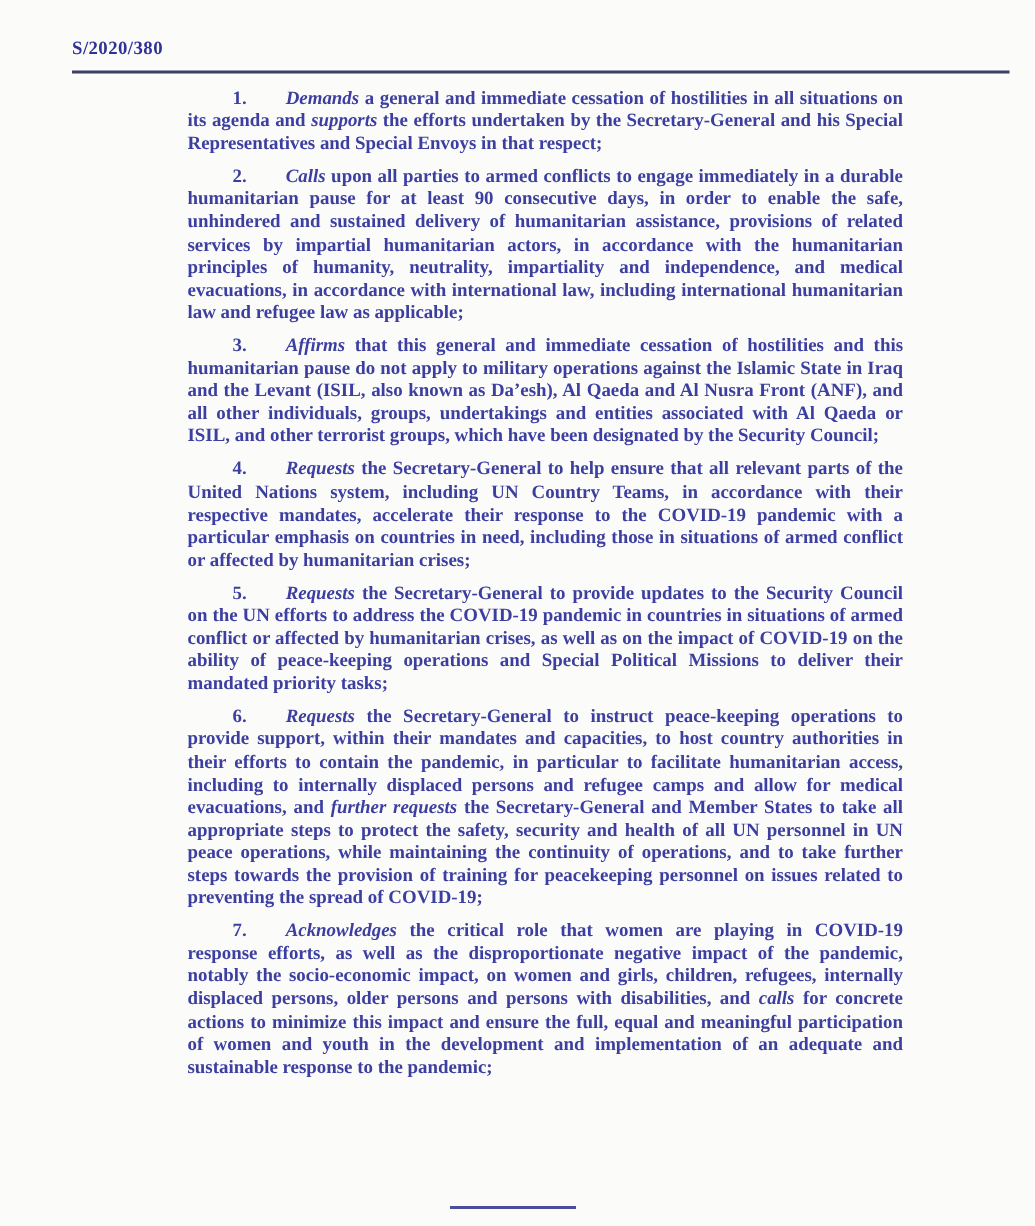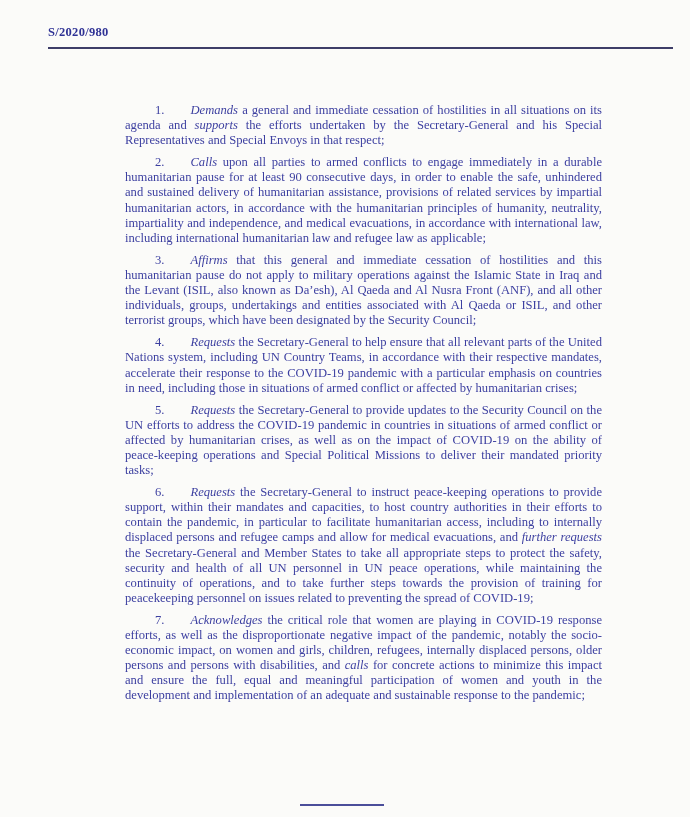--- a/index.html
+++ b/index.html
@@ -31,24 +31,23 @@
     height: 2px;
     background: #3d3d68;
   }
   .content {
     position: absolute;
     left: 125px;
     top: 58px;
     width: 477px;
     color: #3c3fa0;
     font-size: 12.6px;
-    font-weight: normal;
+    font-weight: bold;
     line-height: 15.1px;
     text-align: justify;
-    margin-top: 45px;
   }
   .para {
     margin: 0 0 7px 0;
     text-indent: 30px;
   }
   .pnum {
     margin-right: 26px;
   }
   .it {
     font-style: italic;
@@ -58,21 +57,21 @@
     left: 300px;
     top: 804px;
     width: 84px;
     height: 2px;
     background: #4b4e9a;
   }
 </style>
 </head>
 <body>
 
-<div class="doc-symbol">S/2020/980</div>
+<div class="doc-symbol">S/2020/380</div>
 
 <div class="header-rule"></div>
 
 <div class="content">
     <p class="para"><span class="pnum">1.</span><span class="it">Demands</span><span> a general and immediate cessation of hostilities in all situations on its agenda and </span><span class="it">supports</span><span> the efforts undertaken by the Secretary-General and his Special Representatives and Special Envoys in that respect;</span></p>
     <p class="para"><span class="pnum">2.</span><span class="it">Calls</span><span> upon all parties to armed conflicts to engage immediately in a durable humanitarian pause for at least 90 consecutive days, in order to enable the safe, unhindered and sustained delivery of humanitarian assistance, provisions of related services by impartial humanitarian actors, in accordance with the humanitarian principles of humanity, neutrality, impartiality and independence, and medical evacuations, in accordance with international law, including international humanitarian law and refugee law as applicable;</span></p>
     <p class="para"><span class="pnum">3.</span><span class="it">Affirms</span><span> that this general and immediate cessation of hostilities and this humanitarian pause do not apply to military operations against the Islamic State in Iraq and the Levant (ISIL, also known as Da’esh), Al Qaeda and Al Nusra Front (ANF), and all other individuals, groups, undertakings and entities associated with Al Qaeda or ISIL, and other terrorist groups, which have been designated by the Security Council;</span></p>
     <p class="para"><span class="pnum">4.</span><span class="it">Requests</span><span> the Secretary-General to help ensure that all relevant parts of the United Nations system, including UN Country Teams, in accordance with their respective mandates, accelerate their response to the COVID-19 pandemic with a particular emphasis on countries in need, including those in situations of armed conflict or affected by humanitarian crises;</span></p>
     <p class="para"><span class="pnum">5.</span><span class="it">Requests</span><span> the Secretary-General to provide updates to the Security Council on the UN efforts to address the COVID-19 pandemic in countries in situations of armed conflict or affected by humanitarian crises, as well as on the impact of COVID-19 on the ability of peace-keeping operations and Special Political Missions to deliver their mandated priority tasks;</span></p>
     <p class="para"><span class="pnum">6.</span><span class="it">Requests</span><span> the Secretary-General to instruct peace-keeping operations to provide support, within their mandates and capacities, to host country authorities in their efforts to contain the pandemic, in particular to facilitate humanitarian access, including to internally displaced persons and refugee camps and allow for medical evacuations, and </span><span class="it">further requests</span><span> the Secretary-General and Member States to take all appropriate steps to protect the safety, security and health of all UN personnel in UN peace operations, while maintaining the continuity of operations, and to take further steps towards the provision of training for peacekeeping personnel on issues related to preventing the spread of COVID-19;</span></p>

